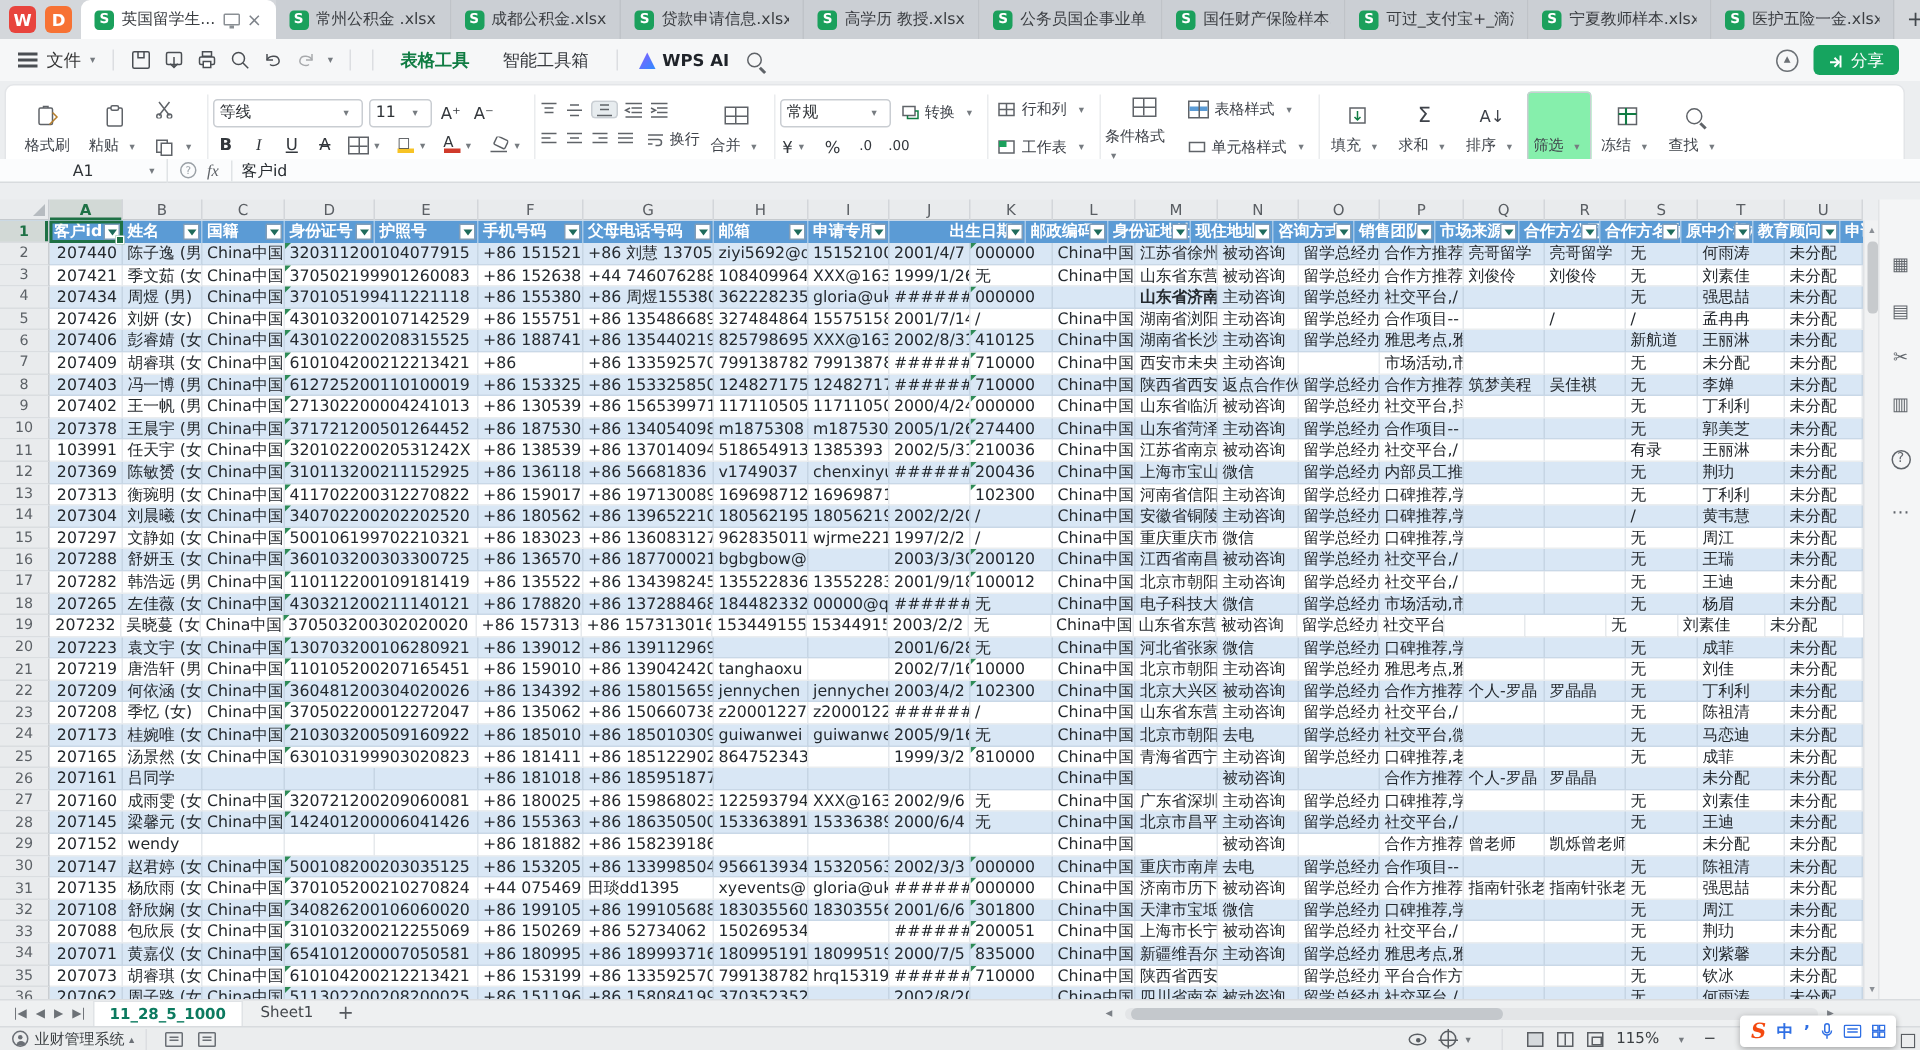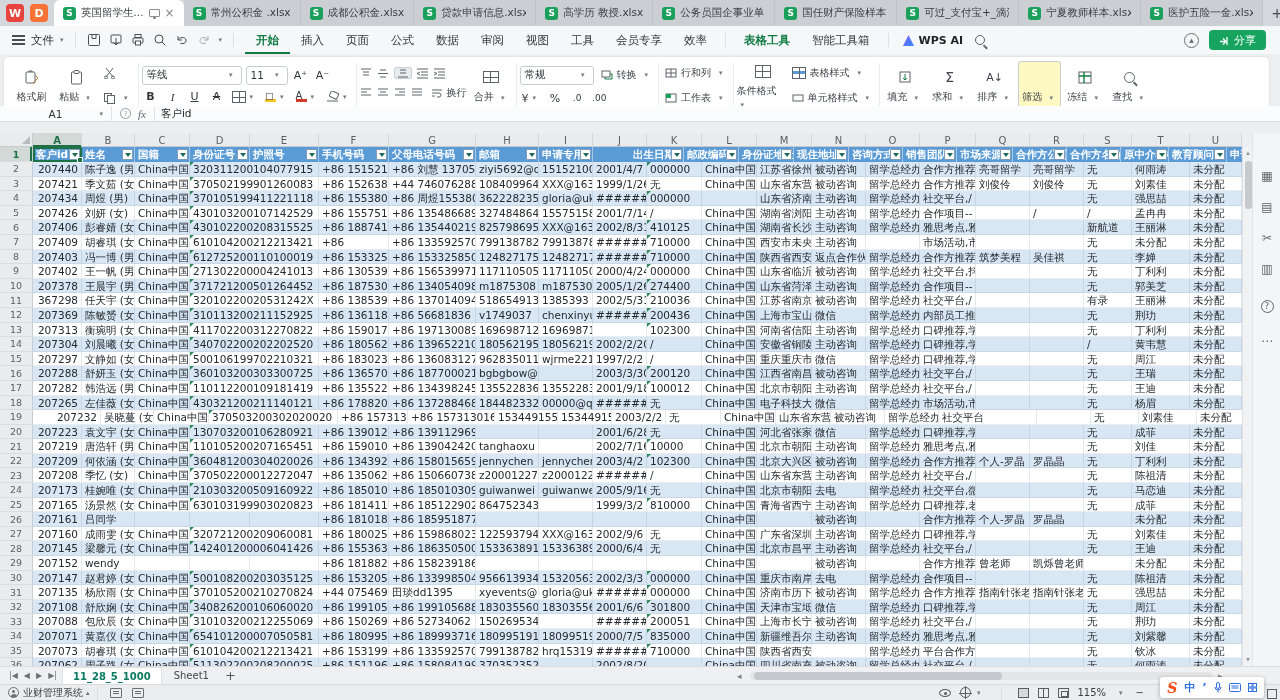--- a/index.html
+++ b/index.html
@@ -37,21 +37,21 @@
   #share-btn{display:flex;align-items:center;gap:4px;background:#16a45f;color:#fff;border-radius:4px;height:20px;padding:0 10px;font-size:11px;margin-left:10px;margin-right:6px}
   #upload-circ{width:15px;height:15px;border:1px solid #6b7075;border-radius:50%;display:flex;align-items:center;justify-content:center;color:#6b7075;font-size:9px;margin-left:auto}
 
   
   #ribbonzone{position:absolute;left:0;top:54px;width:1280px;height:63px;background:#eceef0}
   #ribbon{position:absolute;left:3px;top:2px;width:1267px;height:59px;background:#fff;border:1px solid #e3e5e8;border-radius:6px;display:flex;align-items:stretch;padding:4px 6px;overflow:hidden}
   .rsep{width:1px;background:#eaecee;margin:2px 3px;flex:none}
   .grp{display:flex;flex:none;gap:2px}
   .rbig{width:43px;display:flex;flex-direction:column;align-items:center;justify-content:center;gap:3px;font-size:10px;color:#3f434a;border-radius:3px;flex:none}
   .rbig .ic{height:19px;display:flex;align-items:center;justify-content:center}
-  .rbig.activebtn{background:#fef9c3;box-shadow:inset 0 0 0 1px #c9ced3}
+  .rbig.activebtn{background:#86efac;box-shadow:inset 0 0 0 1px #c9ced3}
   .stack{display:flex;flex-direction:column;justify-content:center;gap:3px}
   .rline{display:flex;align-items:center;gap:4px;height:22px;font-size:10px;color:#3f434a;padding:0 3px;border-radius:3px}
   .selbox{border:1px solid #c9cdd2;border-radius:3px;height:19px;display:flex;align-items:center;padding:0 4px;font-size:10.5px;color:#2f3337;gap:4px;background:#fff}
   .selbox .ddc{margin-left:auto}
   .fontrow{display:flex;align-items:center;gap:4px}
   .glyphbtn{min-width:18px;height:18px;display:flex;align-items:center;justify-content:center;font-size:11px;color:#33373c;border-radius:3px;padding:0 2px}
   .glyphbtn.sel{background:#e7ecef;box-shadow:inset 0 0 0 1px #c9ced3}
   .colorbar{display:block;width:11px;height:3px;margin-top:-1px}
   .alni{width:13px;height:12px;display:flex;align-items:center;justify-content:center}
   .funnel{width:12px;height:7px;background:#44525a;clip-path:polygon(0 0,100% 0,50% 100%,50% 100%,50% 100%,0 0)}
@@ -234,32 +234,20 @@
       </svg>
     </span>
   <span class="qicon" style="opacity:.45">
       <svg width="14" height="12">
         <path d="M11 6c-1-2.5-7-4-8 0-.8 3.2 4 4.5 6 3" stroke="#4a4e53" fill="none"></path>
         <path d="M11 2v4H7" stroke="#4a4e53" fill="none"></path>
       </svg>
     </span>
   <span class="ddc">▾</span>
   <span class="vdiv"></span>
-  <div id="menu-items">
-      <span class="mitem active">开始</span>
-      <span class="mitem">插入</span>
-      <span class="mitem">页面</span>
-      <span class="mitem">公式</span>
-      <span class="mitem">数据</span>
-      <span class="mitem">审阅</span>
-      <span class="mitem">视图</span>
-      <span class="mitem">工具</span>
-      <span class="mitem">会员专享</span>
-      <span class="mitem">效率</span>
-    </div>
   <span class="vdiv"></span>
   <span class="mitem ctx0">表格工具</span>
   <span class="mitem">智能工具箱</span>
   <span class="vdiv"></span>
   <div id="wps-ai">
     <svg width="13" height="13">
         <defs>
           <linearGradient id="g1" x1="0" y1="0" x2="1" y2="1">
             <stop offset="0" stop-color="#8a5cff"></stop>
             <stop offset="1" stop-color="#2e8bff"></stop>
@@ -659,21 +647,21 @@
       <div class="cell" style="width: 55px;">China中国</div>
       <div class="cell spill mark" style="width: 60px;">370105199411221118</div>
       <div class="cell" style="width: 69px;"></div>
       <div class="cell" style="width: 70px;">+86 15538019</div>
       <div class="cell" style="width: 87px;">+86 周煜155380</div>
       <div class="cell" style="width: 63px;">362228235</div>
       <div class="cell" style="width: 54px;">gloria@uk</div>
       <div class="cell r" style="width: 54px;">########</div>
       <div class="cell mark" style="width: 55px;">000000</div>
       <div class="cell" style="width: 55px;"></div>
-      <div class="cell" style="width: 55px;">山东省济南</div>
+      <div class="cell" style="width: 55px; font-weight: bold;">山东省济南</div>
       <div class="cell" style="width: 54px;">主动咨询</div>
       <div class="cell" style="width: 54px;">留学总经办</div>
       <div class="cell" style="width: 56px;">社交平台,/</div>
       <div class="cell" style="width: 54px;"></div>
       <div class="cell" style="width: 54px;"></div>
       <div class="cell" style="width: 48px;">无</div>
       <div class="cell" style="width: 58px;">强思喆</div>
       <div class="cell" style="width: 52px;">未分配</div>
     </div>
     <div class="drow">
@@ -815,21 +803,21 @@
       <div class="cell" style="width: 54px;">留学总经办</div>
       <div class="cell" style="width: 56px;">合作项目--</div>
       <div class="cell" style="width: 54px;"></div>
       <div class="cell" style="width: 54px;"></div>
       <div class="cell" style="width: 48px;">无</div>
       <div class="cell" style="width: 58px;">郭美芝</div>
       <div class="cell" style="width: 52px;">未分配</div>
     </div>
     <div class="drow">
       <div class="gut">11</div>
-      <div class="cell r" style="width: 49px;">367298</div>
+      <div class="cell r" style="width: 49px;">103991</div>
       <div class="cell" style="width: 53px;">任天宇 (女)</div>
       <div class="cell" style="width: 55px;">China中国</div>
       <div class="cell spill mark" style="width: 60px;">32010220020531242X</div>
       <div class="cell" style="width: 69px;"></div>
       <div class="cell" style="width: 70px;">+86 13853983</div>
       <div class="cell" style="width: 87px;">+86 1370140948</div>
       <div class="cell" style="width: 63px;">518654913</div>
       <div class="cell" style="width: 54px;">1385393</div>
       <div class="cell r" style="width: 54px;">2002/5/31</div>
       <div class="cell mark" style="width: 55px;">210036</div>
@@ -1007,21 +995,21 @@
       <div class="cell" style="width: 54px;">留学总经办</div>
       <div class="cell" style="width: 56px;">市场活动,市</div>
       <div class="cell" style="width: 54px;"></div>
       <div class="cell" style="width: 54px;"></div>
       <div class="cell" style="width: 48px;">无</div>
       <div class="cell" style="width: 58px;">杨眉</div>
       <div class="cell" style="width: 52px;">未分配</div>
     </div>
     <div class="drow">
       <div class="gut">19</div>
-      <div class="cell r" style="width: 68px; text-align: right;">207232</div>
+      <div class="cell r" style="width: 48px; text-align: right;">207232</div>
       <div class="cell" style="width: 53px;">吴晓蔓 (女)</div>
       <div class="cell" style="width: 55px;">China中国</div>
       <div class="cell spill mark" style="width: 60px;">370503200302020020</div>
       <div class="cell" style="width: 69px;"></div>
       <div class="cell" style="width: 70px;">+86 15731301</div>
       <div class="cell" style="width: 87px;">+86 1573130169</div>
       <div class="cell" style="width: 63px;">153449155</div>
       <div class="cell" style="width: 54px;">153449155</div>
       <div class="cell r" style="width: 54px;">2003/2/2</div>
       <div class="cell" style="width: 55px;">无</div>

